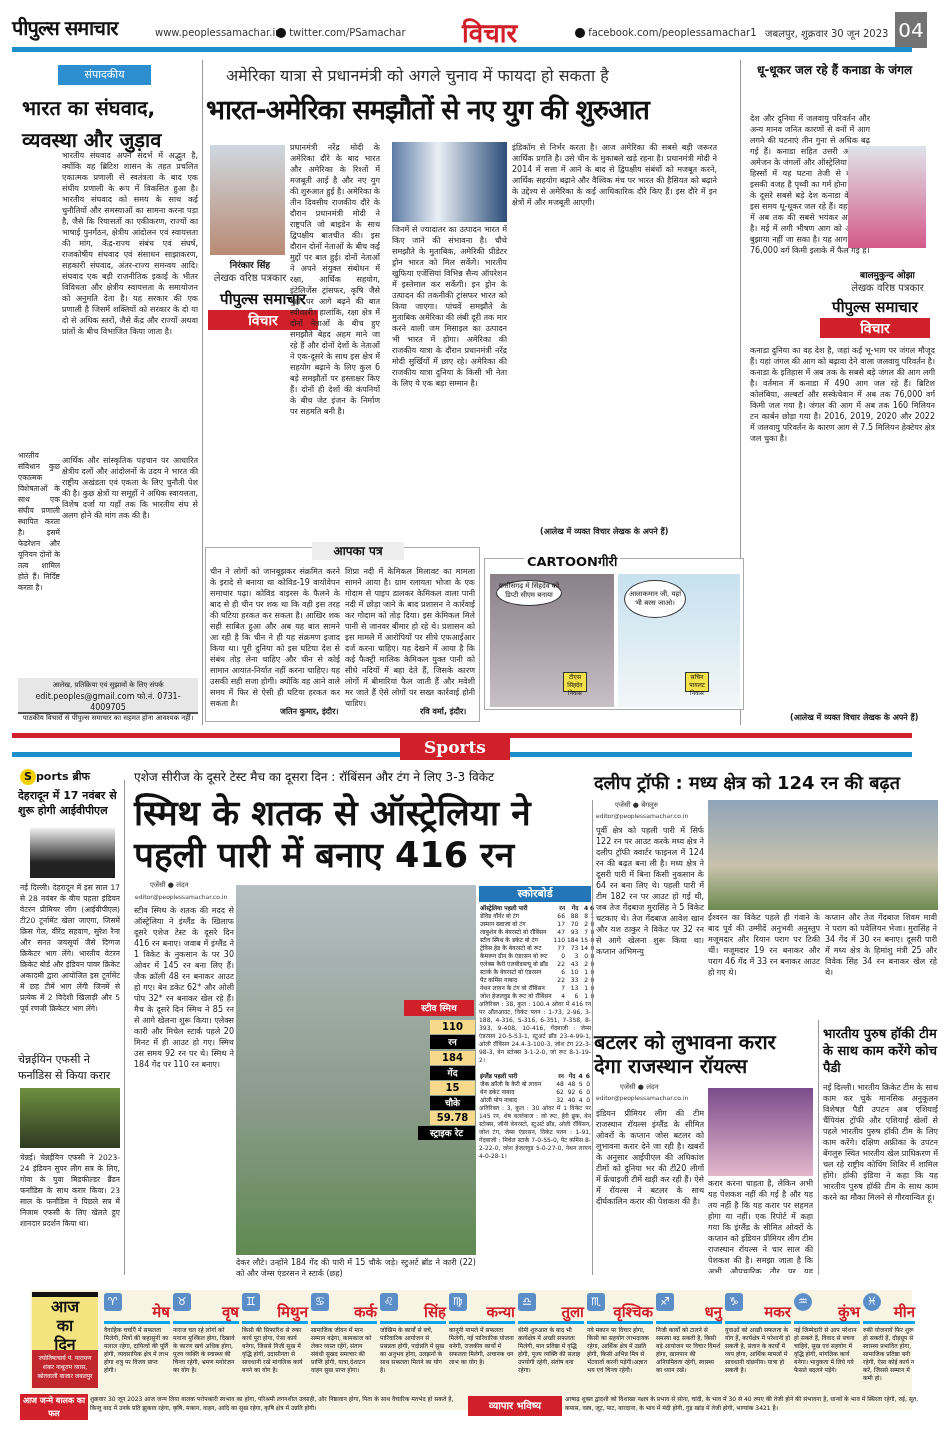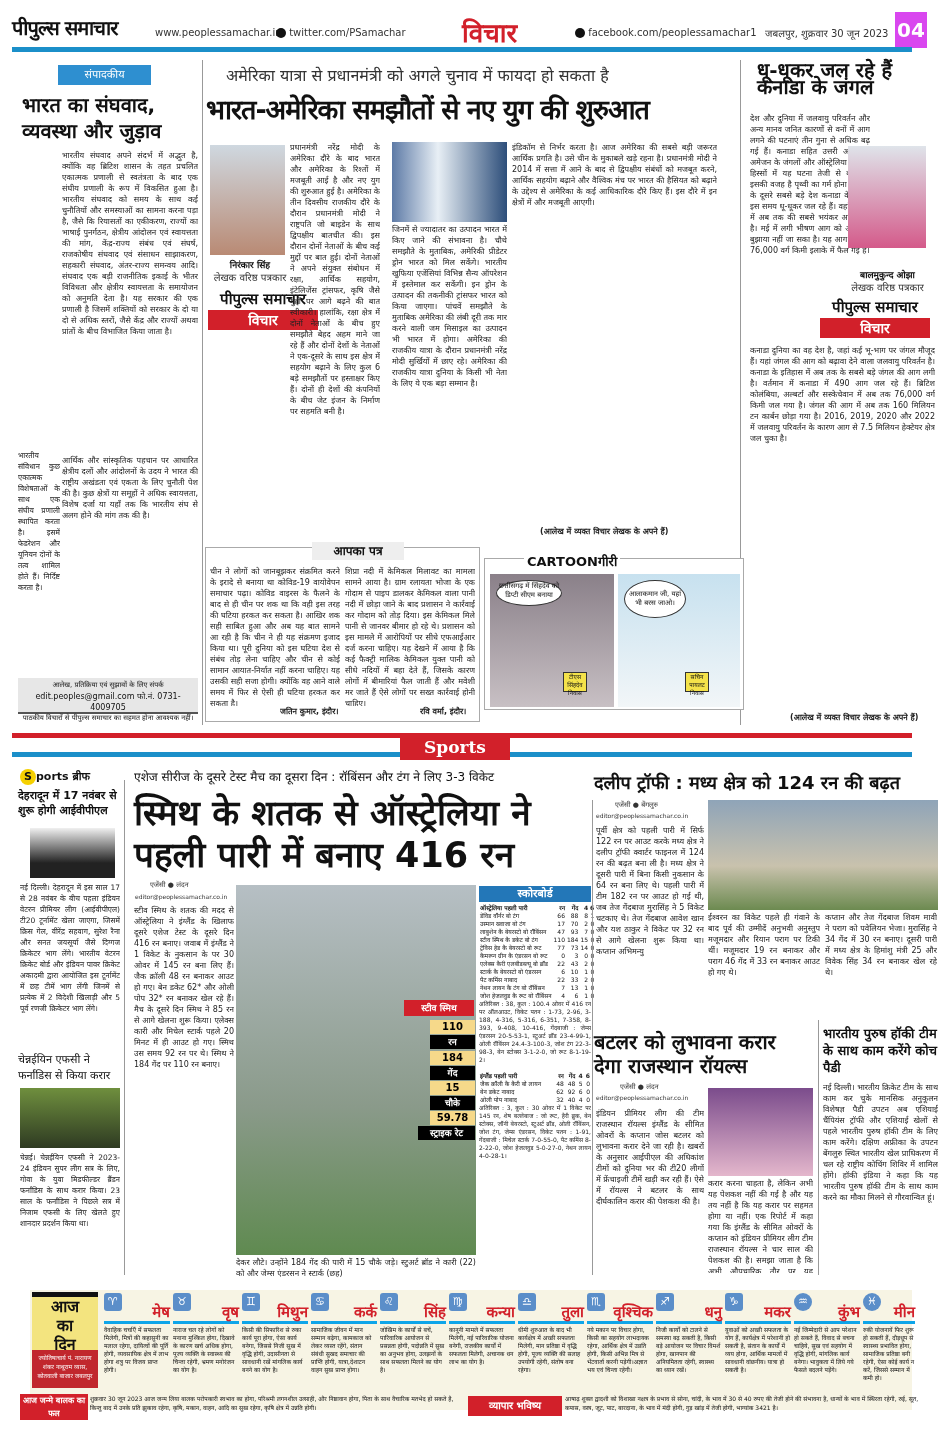--- a/index.html
+++ b/index.html
@@ -5,28 +5,28 @@
 *{box-sizing:border-box;margin:0;padding:0}
 body{width:945px;height:1445px;background:#fff;font-family:"DejaVu Sans","Liberation Sans",sans-serif;color:#111;position:relative;overflow:hidden}
 .abs{position:absolute}
 .masthead{left:0;top:0;width:945px;height:52px}
 .logo{left:12px;top:14px;font-size:20px;font-weight:bold;color:#111;letter-spacing:-1px}
 .site{left:155px;top:27px;font-size:10px;color:#333}
 .tw{left:276px;top:27px;font-size:10px;color:#333}
 .vichar-top{left:462px;top:14px;font-size:26px;font-weight:bold;color:#d2202a}
 .fb{left:575px;top:27px;font-size:10px;color:#333}
 .date{left:765px;top:26px;font-size:10px;color:#333}
-.pgno{left:895px;top:12px;width:32px;height:36px;background:#d946ef;color:#fff;font-size:20px;font-weight:bold;text-align:center;line-height:36px}
+.pgno{left:895px;top:12px;width:32px;height:36px;background:#737373;color:#fff;font-size:20px;font-weight:normal;text-align:center;line-height:36px}
 .blue-rule{left:12px;top:47px;width:900px;height:5px;background:#1b8fc9}
 .col-rule{background:#999;width:1px}
 .tag-blue{left:58px;top:65px;width:93px;height:20px;background:#2e8fd0;color:#fff;font-size:11px;text-align:center;line-height:20px}
-.ed-head{left:22px;top:92px;width:170px;font-size:20px;font-weight:bold;line-height:26px}
+.ed-head{left:22px;top:92px;width:170px;font-size:20px;font-weight:bold;line-height:32px}
 .kicker{left:226px;top:64px;width:490px;font-size:16px;color:#333}
 .main-head{left:206px;top:90px;width:510px;font-size:27px;font-weight:bold;letter-spacing:-1px}
-.right-head{left:757px;top:62px;width:180px;font-size:20px;font-weight:bold;line-height:17px}
+.right-head{left:757px;top:62px;width:180px;font-size:12px;font-weight:bold;line-height:17px}
 .txt{font-size:8px;line-height:11px;color:#222;text-align:justify;overflow:hidden}
 .photo{background:linear-gradient(135deg,#ddd,#888)}
 .photo-dark{background:linear-gradient(135deg,#555,#222)}
 .cap-name{font-size:9px;font-weight:bold;text-align:center}
 .cap-role{font-size:10px;text-align:center;color:#333}
 .brand-box{font-size:15px;font-weight:bold;text-align:center}
 .red-box{background:#d2202a;color:#fff;font-size:14px;font-weight:bold;text-align:center}
 .contact{left:18px;top:678px;width:180px;height:36px;background:#e7e7e7;font-size:7px;text-align:center;line-height:11px;padding-top:2px;border-bottom:2px solid #555}
 .letters-box{left:205px;top:547px;width:275px;height:175px;border:1px solid #aaa}
 .letters-title{left:312px;top:542px;width:92px;height:18px;background:#eee;font-size:12px;font-weight:bold;text-align:center}

